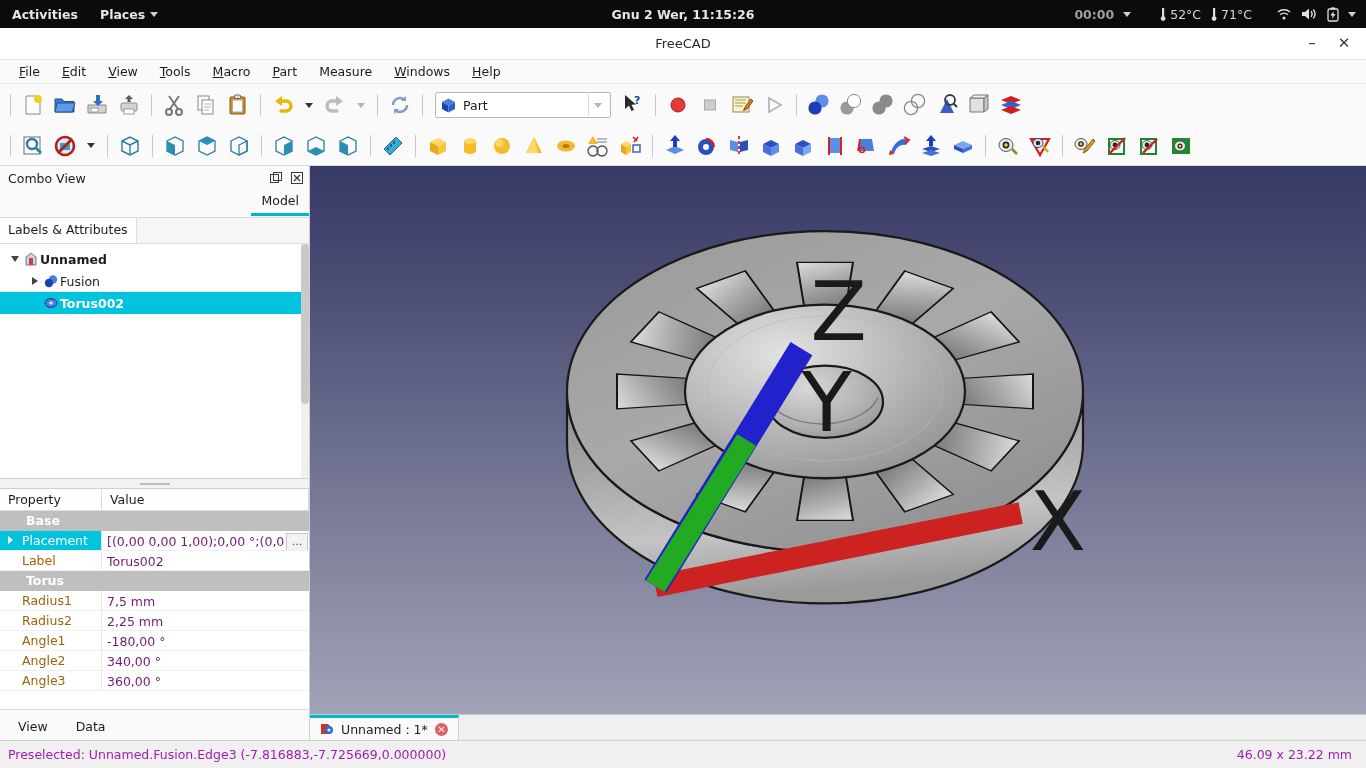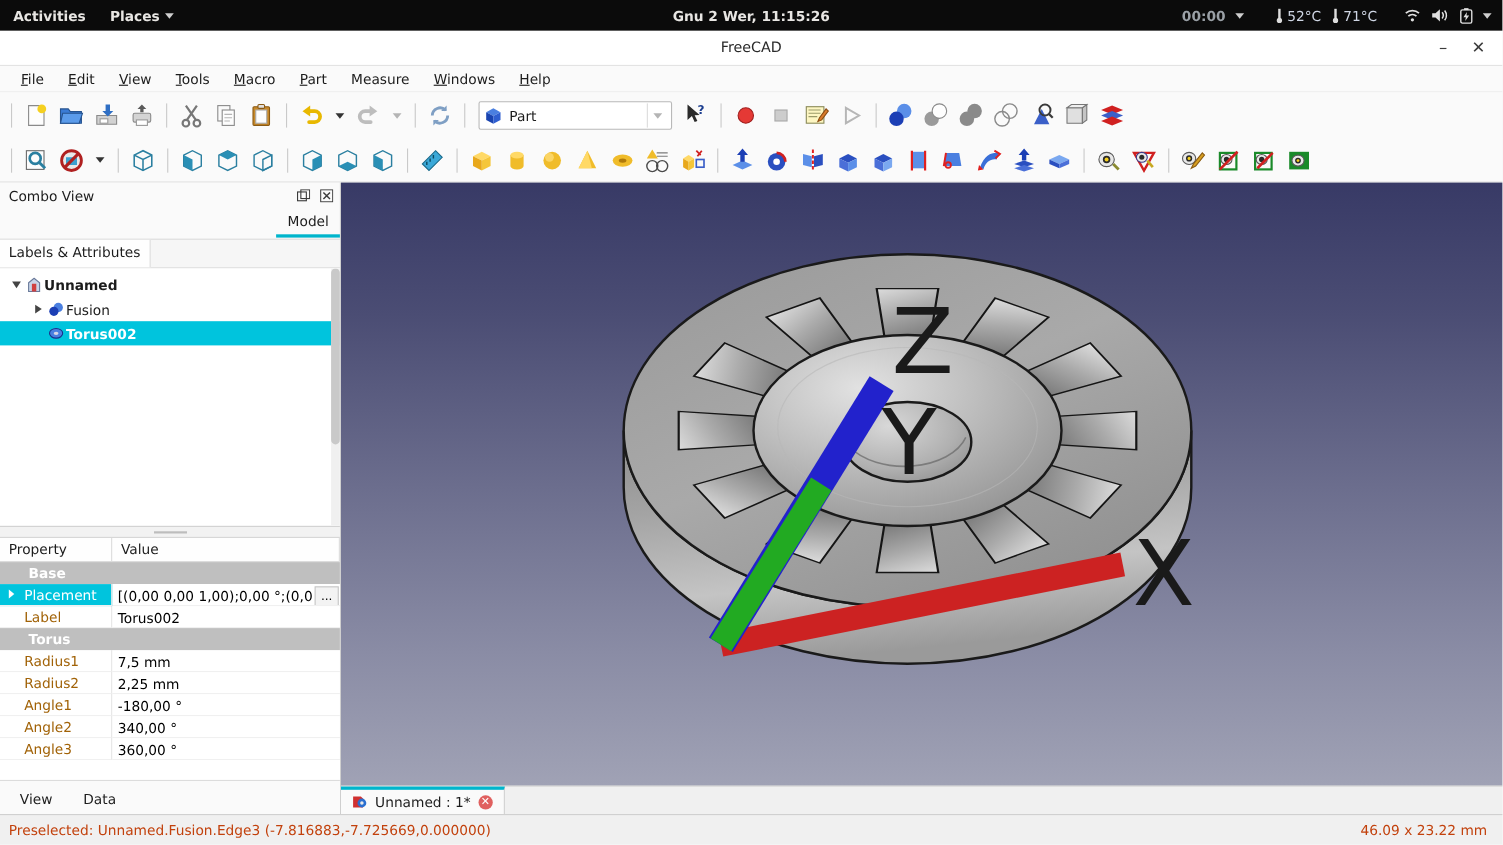--- a/index.html
+++ b/index.html
@@ -130,21 +130,21 @@
   #prop-editor { height:252px; background:#fff; display:flex; flex-direction:column;
                  border-top:1px solid #cfcfcf; }
   #prop-head { display:flex; height:22px; border-bottom:1px solid #dcdcdc; background:#fefefe; }
   #prop-head .ph {
     font-size:12.5px; color:#1c1c1c; padding:3px 0 3px 8px; border-right:1px solid #dcdcdc;}
   #prop-head .ph.c1 { width:102px; }
   #prop-head .ph.c2 { flex:1; }
   .prow { display:flex; height:20px; font-size:12.5px; align-items:stretch; }
   .prow .pk { width:102px; padding:2px 0 0 22px; color:#a16207; border-right:1px solid #e6e6e6;
               border-bottom:1px solid #f0f0f0; overflow:hidden; white-space:nowrap; }
-  .prow .pv { flex:1; padding:2px 0 0 5px; color:#000000; border-bottom:1px solid #f0f0f0;
+  .prow .pv { flex:1; padding:2px 0 0 5px; color:#701a75; border-bottom:1px solid #f0f0f0;
               overflow:hidden; white-space:nowrap; display:flex; align-items:center;}
   .prow.group { background:#bfbfbf; }
   .prow.group .pk { color:#fff; font-weight:bold; border-right:none; border-bottom:none; padding-left:26px;}
   .prow.group .pv { border-bottom:none; }
   .prow.selected .pk { background:#00c4dd; color:#fff; padding-left:22px; position:relative;}
   .prow.selected .pv { background:#fff; }
   .pk-arrow { position:absolute; left:8px; top:5px;
               width:0;height:0;border-top:4px solid transparent;border-bottom:4px solid transparent;
               border-left:5px solid #fff; }
   .ellipsis-btn { margin-left:auto; width:22px; height:18px; border:1px solid #c6c6c6; background:#f3f3f3;
@@ -173,21 +173,21 @@
   #doc-tabbar { height:26px; background:#f0f0f0; display:flex; align-items:stretch;
                 border-top:1px solid #c9c9c9; }
   .doc-tab { display:flex; align-items:center; gap:7px; padding:0 10px; font-size:12.5px;
              color:#1c1c1c; background:#fafafa; border-top:3px solid #00b5cc;
              border-right:1px solid #d0d0d0; cursor:pointer; }
   .doc-close { width:13px;height:13px;border-radius:50%;background:#e0605f; color:#fff;
                font-size:10px; display:flex;align-items:center;justify-content:center; cursor:pointer;}
 
   
   #statusbar { height:28px; background:#f0f0f0; border-top:1px solid #d0d0d0;
-               display:flex; align-items:center; padding:0 14px 0 8px; font-size:12.5px; color:#c2410c;}
+               display:flex; align-items:center; padding:0 14px 0 8px; font-size:12.5px; color:#a21caf;}
   #status-right { margin-left:auto; }
 </style>
 </head>
 <body>
 
 <div id="gnome-bar">
   <div id="gnome-left">
     <div class="gitem">
       <span>Activities</span>
     </div>

